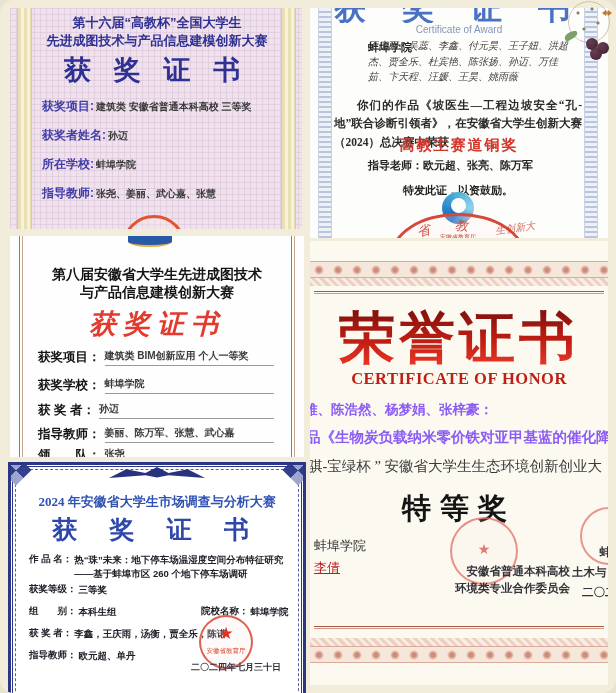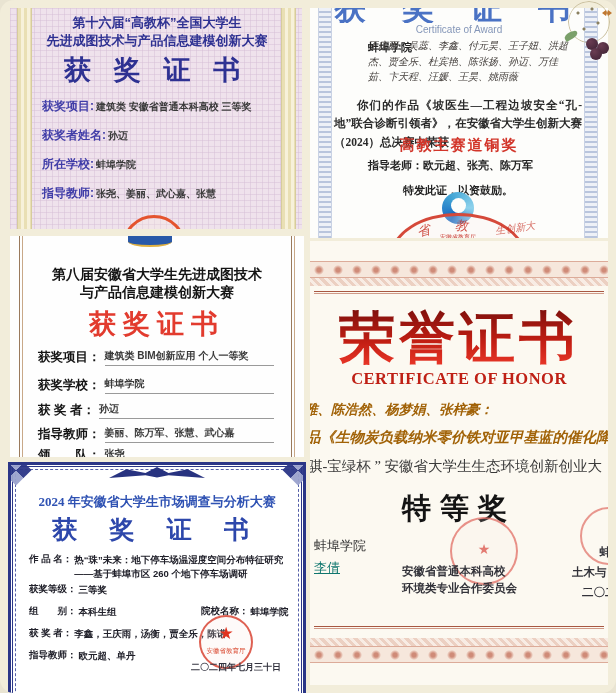--- a/index.html
+++ b/index.html
@@ -82,21 +82,21 @@
   
   .c3 { left:10px; top:236px; width:294px; height:221px; background:#fefefe; }
   .brown-line { position:absolute; top:0; bottom:0; width:4px;
         background:linear-gradient(90deg,#9a7a5c 0 1px, transparent 1px 3px, #c8a888 3px 4px); }
   .c3 .brown-line.l { left:9px; } .c3 .brown-line.r { right:9px; }
   .ribbon { position:absolute; left:118px; top:0; width:44px; height:11px; background:#2858a8;
         border-radius:0 0 50% 50%; border-bottom:2px solid #e0b040; }
   .c3-title { position:absolute; left:20px; right:20px; text-align:center; font-weight:bold;
         font-size:14px; color:#151515; }
   .c3-heading { position:absolute; left:0; right:0; top:70px; text-align:center; font-weight:bold;
-        font-size:27px; letter-spacing:7px; color:#e23b2e; }
+        font-size:27px; letter-spacing:7px; color:#e23b2e;font-style:italic; }
   .c3-row { position:absolute; left:28px; right:30px; display:flex; align-items:center; }
   .c3-lbl { font-weight:bold; font-size:12.5px; color:#151515; flex:none; }
   .c3-val { font-size:10px; color:#3a3a3a; font-weight:bold; flex:1; margin-left:4px;
         border-bottom:1px solid #9a9a9a; padding-bottom:2px; white-space:nowrap; }
 
   
   .c4 { left:8px; top:462px; width:298px; height:276px; background:#fff;
         border:3px solid #2b3687; box-shadow:inset 0 0 0 1px #fff, inset 0 0 0 2px #2b3687; }
   .c4::before { content:''; position:absolute; left:4px; top:4px; right:4px; bottom:4px;
         border:1px dashed #5560a8; pointer-events:none; }
@@ -136,32 +136,32 @@
   .c5-heading { position:absolute; left:0; right:0; top:60px; text-align:center; font-weight:bold;
         font-size:56px; letter-spacing:4px; font-family:"Liberation Serif","DejaVu Serif",serif;
         color:#b51a10; }
   @supports (-webkit-background-clip:text) {
     .c5-heading { background:linear-gradient(180deg,#7e100c 10%,#c41f14 55%,#ef3a2b 90%);
         -webkit-background-clip:text; background-clip:text; color:transparent; }
   }
   .c5-sub { position:absolute; left:0; right:0; top:128px; text-align:center; font-weight:bold;
         font-size:16.5px; color:#bf2015; letter-spacing:.5px;
         font-family:"Liberation Serif","DejaVu Serif",serif; }
-  .c5-script { position:absolute; white-space:nowrap; font-weight:bold; font-style:italic;
-        color:#a16207; font-family:"DejaVu Serif","Liberation Serif",serif; }
+  .c5-script { position:absolute; white-space:nowrap; font-weight:bold; 
+        color:#8b5cf6; font-family:"DejaVu Serif","Liberation Serif",serif; }
   .c5-recipients { left:-6px; top:160px; font-size:13.5px; }
   .c5-work { left:-4px; top:187px; font-size:14.5px; }
   .c5-comp { position:absolute; left:-2px; top:216px; white-space:nowrap; font-size:14.5px;
         color:#3a3a3a; font-family:"Liberation Serif","DejaVu Serif",serif; }
   .c5-award { position:absolute; left:0; right:0; top:248px; text-align:center; font-weight:bold;
         font-size:29px; letter-spacing:9px; color:#141414;
         font-family:"Liberation Serif","DejaVu Serif",serif; }
   .c5-school { position:absolute; left:4px; top:296px; font-size:13px; color:#333; }
-  .c5-name { position:absolute; left:4px; top:318px; font-size:13px; color:#0f766e;text-decoration:underline; }
-  .c5-issuer { position:absolute; left:92px; top:322px; width:168px; text-align:left;
+  .c5-name { position:absolute; left:4px; top:318px; font-size:13px; color:#b91c1c;text-decoration:underline; }
+  .c5-issuer { position:absolute; left:92px; top:322px; width:168px; text-align:right;
         font-weight:bold; font-size:11.5px; color:#33333a; line-height:1.5; z-index:2; }
   .c5-seal { left:140px; top:276px; width:68px; height:68px; border:2px solid rgba(224,110,100,.75);
         background:rgba(250,225,220,.15); z-index:1; text-align:center; }
   .c5-seal .star { color:rgba(216,70,60,.7); font-size:14px; position:relative; top:22px; }
   .c5-right { position:absolute; font-weight:bold; font-size:11.5px; color:#33333a; white-space:nowrap; }
   .c5-r1 { right:-3px; top:304px; } .c5-r2 { left:262px; top:324px; } .c5-r3 { left:272px; top:344px; }
   .c5-seal-edge { right:-30px; top:266px; width:58px; height:58px; border:2px solid rgba(224,110,100,.7); }
 </style>
 </head>
 <body>

